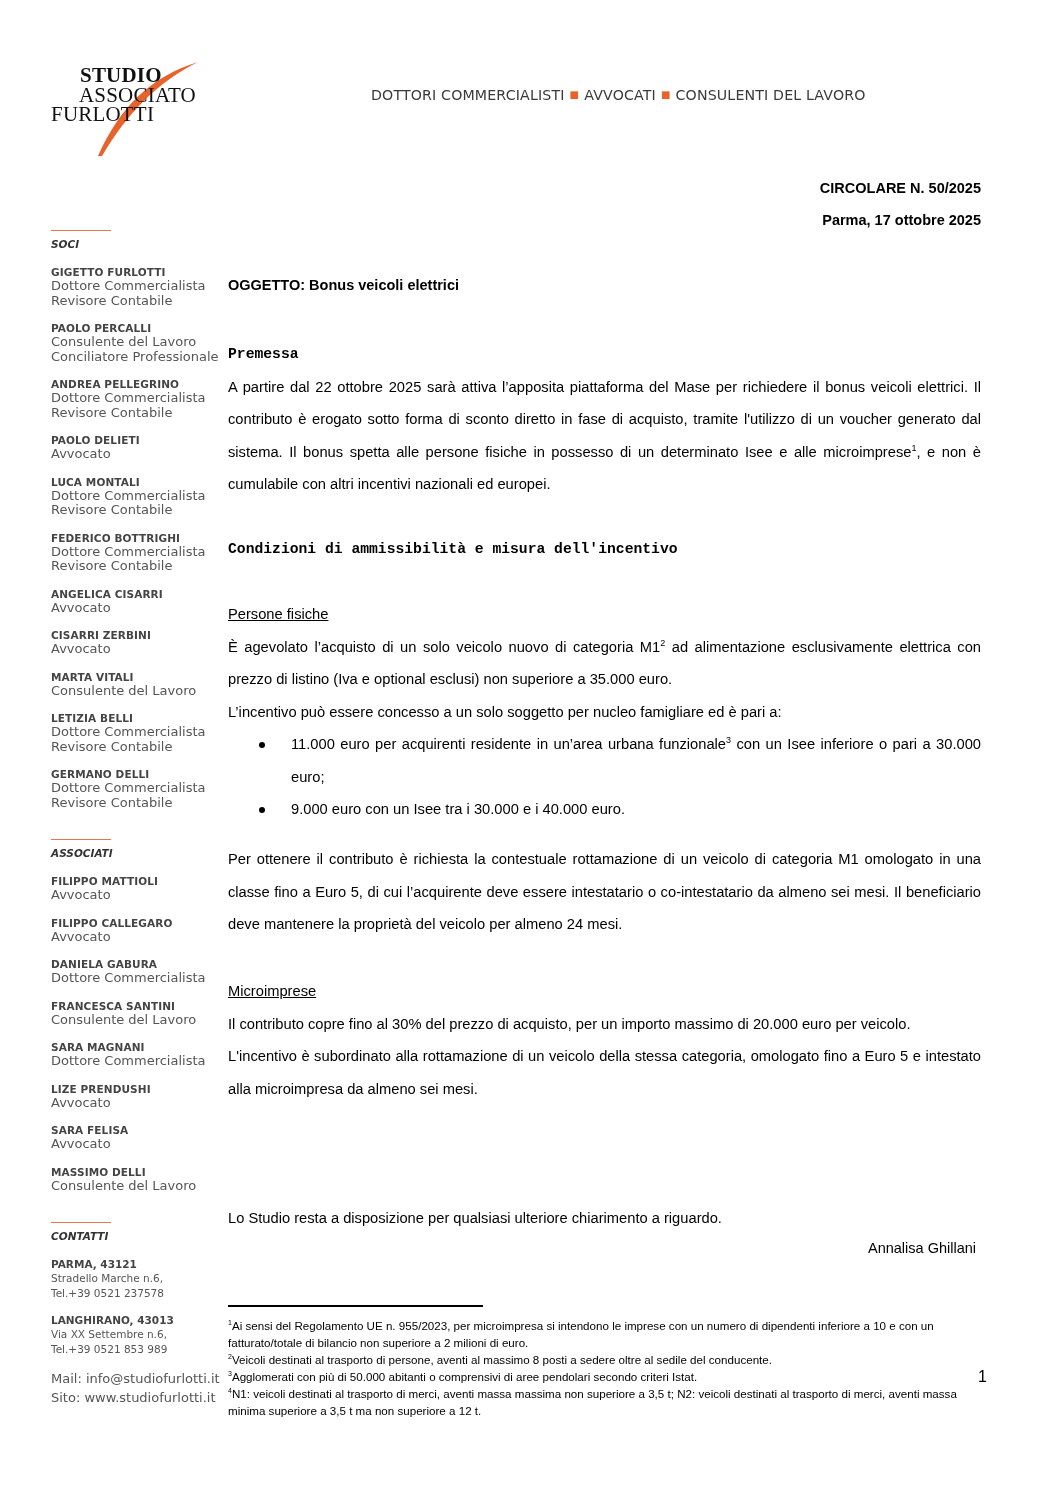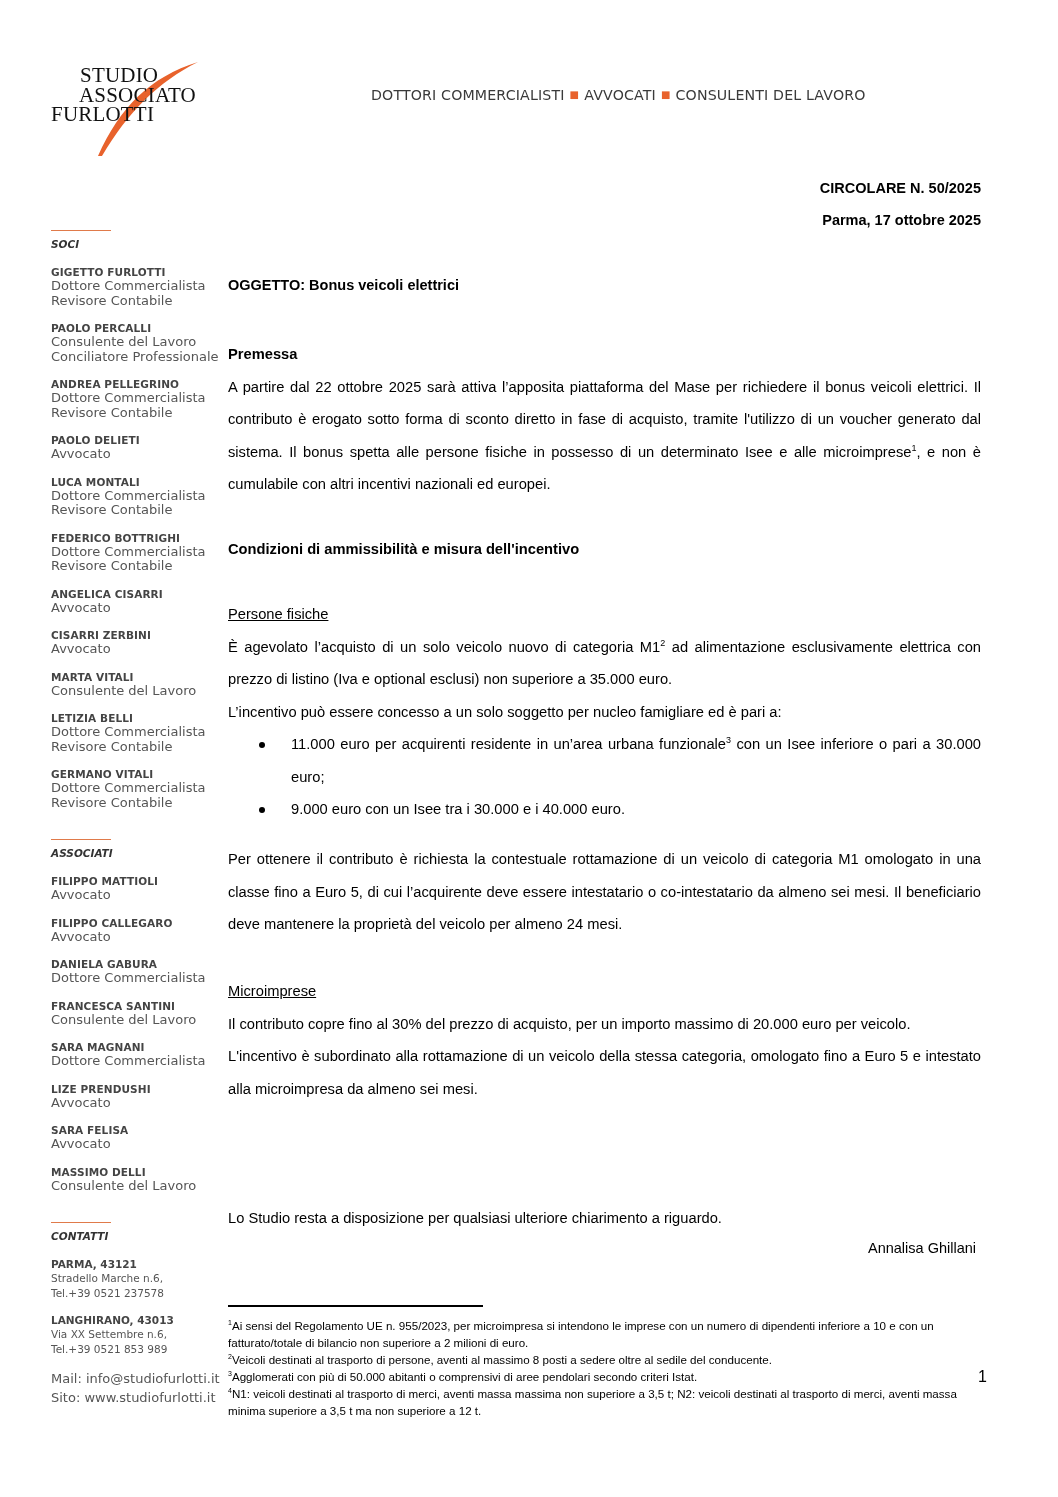--- a/index.html
+++ b/index.html
@@ -3,21 +3,21 @@
 <meta charset="utf-8">
 <style>
   html, body { margin:0; padding:0; background:#ffffff; }
   body { width:1058px; height:1497px; position:relative; overflow:hidden; color:#000; }
   .abs { position:absolute; }
 
   
   .logo { left:50px; top:62px; width:170px; height:100px; }
   .logo svg { position:absolute; left:0; top:0; }
   .logo-line { position:absolute; font-family:"Liberation Serif", serif; font-size:21px; line-height:19px; letter-spacing:0.2px; color:#111; white-space:nowrap; }
-  .logo-l1 { left:30px; top:4px; }
+  .logo-l1 { left:30px; top:4px;font-weight:bold; }
   .logo-l2 { left:29px; top:24px; }
   .logo-l3 { left:1px; top:43px; }
 
   
   .tagline { left:371px; top:87px; font-family:"DejaVu Sans", sans-serif; font-size:14.2px; color:#3a3a3a; letter-spacing:0.15px; white-space:nowrap; }
   .tagline .sep { color:#e8622c; font-size:10px; padding:0 5px; position:relative; top:-2px; }
 
   
   .sidebar { left:51px; top:230px; width:170px; font-family:"DejaVu Sans", sans-serif; color:#444; }
   .side-rule { width:60px; height:1px; background:#e07a4a; margin-bottom:7px; }
@@ -30,21 +30,21 @@
   .contact .nm { font-weight:bold; font-size:10.5px; color:#444; line-height:14px; }
   .contact .rl { font-size:10.5px; color:#555; line-height:14.5px; }
   .web { font-size:13px; color:#555; line-height:19px; margin-top:6px; }
 
   
   .main { font-family:"Liberation Sans", sans-serif; font-size:14.5px; color:#000; }
   .hdr-right { right:77px; text-align:right; font-weight:bold; font-size:14.5px; white-space:nowrap; }
   .circ { top:180px; }
   .date { top:212px; }
   .oggetto { left:228px; top:277px; font-weight:bold; font-size:14.5px;text-align:right; }
-  .h-bold { font-weight:bold; }
+  .h-bold { font-weight:bold;font-family:Liberation Mono, monospace; }
   .para { left:228px; width:753px; line-height:32.5px; text-align:justify; font-size:14.7px; }
   .para p { margin:0; }
   .u { text-decoration:underline; }
   sup { font-size:9px; line-height:0; vertical-align:super; }
   .bullets { margin:0; padding:0; list-style:none; }
   .bullets li { position:relative; padding-left:63px; }
   .bullets li .dot { position:absolute; left:31px; top:14px; width:6px; height:6px; border-radius:50%; background:#000; }
 
   .sign { right:82px; top:1240px; font-size:14.5px; }
   .fn-rule { left:228px; top:1305px; width:255px; height:1.5px; background:#000; }
@@ -113,21 +113,21 @@
       <div class="person">
         <div class="nm">MARTA VITALI</div>
         <div class="rl">Consulente del Lavoro</div>
       </div>
       <div class="person">
         <div class="nm">LETIZIA BELLI</div>
         <div class="rl">Dottore Commercialista</div>
         <div class="rl">Revisore Contabile</div>
       </div>
       <div class="person">
-        <div class="nm">GERMANO VITALI</div>
+        <div class="nm">GERMANO DELLI</div>
         <div class="rl">Dottore Commercialista</div>
         <div class="rl">Revisore Contabile</div>
       </div>
     </div>
   <div class="section-gap"></div>
   <div class="side-rule"></div>
   <div class="side-title">ASSOCIATI</div>
   <div id="associati-list">
       <div class="person">
         <div class="nm">FILIPPO MATTIOLI</div>

